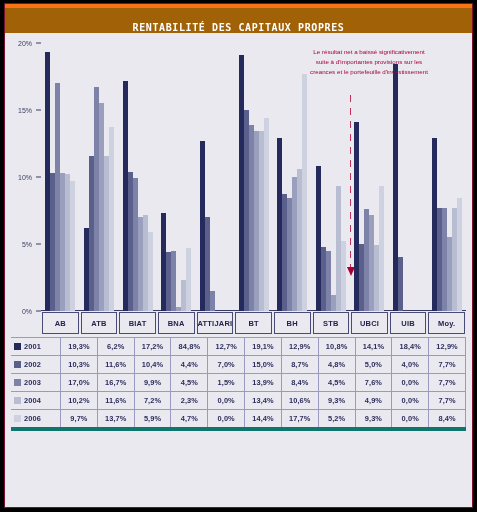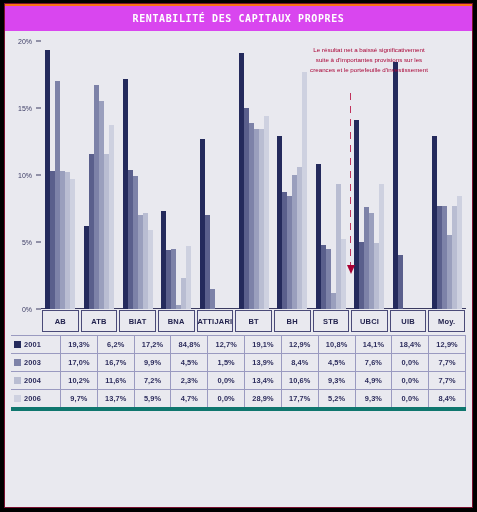--- a/index.html
+++ b/index.html
@@ -5,22 +5,22 @@
   html,body{margin:0;padding:0;background:#000;}
   body{width:477px;height:512px;overflow:hidden;
        font-family:"Liberation Sans","DejaVu Sans",sans-serif;}
 
   #frame{position:relative;width:477px;height:512px;box-sizing:border-box;
          background:#000;padding:3px 4px 4px 4px;}
   #sheet{position:relative;width:100%;height:100%;box-sizing:border-box;
          background:#e9e9ef;border:1px solid #7a1030;display:flex;flex-direction:column;}
 
   
-  #banner{height:25px;flex:0 0 25px;background:#d946ef;border-top:2px solid #f97316;
-          display:flex;align-items:center;justify-content:center;}
+  #banner{height:25px;flex:0 0 25px;background:#a16207;border-top:4px solid #f97316;
+          display:flex;align-items:flex-end;justify-content:center;}
   #banner-title{color:#ffffff;font-size:10px;font-weight:bold;letter-spacing:.6px;
                 font-family:"DejaVu Sans Mono","Liberation Mono",monospace;
                 transform:scaleY(1.05);}
 
   
   #plot-wrap{position:relative;flex:0 0 303px;height:303px;background:#e9e9ef;}
   #plot{position:absolute;left:36px;right:6px;top:10px;bottom:25px;}
   #yaxis{position:absolute;left:0;top:10px;bottom:25px;width:36px;}
   .ytick{position:absolute;right:2px;transform:translateY(-50%);
          font-size:7px;color:#3c3c64;white-space:nowrap;}
@@ -212,20 +212,34 @@
               <td>84,8%</td>
               <td>12,7%</td>
               <td>19,1%</td>
               <td>12,9%</td>
               <td>10,8%</td>
               <td>14,1%</td>
               <td>18,4%</td>
               <td>12,9%</td>
             </tr>
             <tr>
+              <td class="yr"><span class="sw" style="background: rgb(90, 95, 140);"></span><span>2002</span></td>
+              <td>10,3%</td>
+              <td>11,6%</td>
+              <td>10,4%</td>
+              <td>4,4%</td>
+              <td>7,0%</td>
+              <td>15,0%</td>
+              <td>8,7%</td>
+              <td>4,8%</td>
+              <td>5,0%</td>
+              <td>4,0%</td>
+              <td>7,7%</td>
+            </tr>
+            <tr>
               <td class="yr"><span class="sw" style="background: rgb(125, 130, 168);"></span><span>2003</span></td>
               <td>17,0%</td>
               <td>16,7%</td>
               <td>9,9%</td>
               <td>4,5%</td>
               <td>1,5%</td>
               <td>13,9%</td>
               <td>8,4%</td>
               <td>4,5%</td>
               <td>7,6%</td>
@@ -246,21 +260,21 @@
               <td>0,0%</td>
               <td>7,7%</td>
             </tr>
             <tr>
               <td class="yr"><span class="sw" style="background: rgb(206, 209, 224);"></span><span>2006</span></td>
               <td>9,7%</td>
               <td>13,7%</td>
               <td>5,9%</td>
               <td>4,7%</td>
               <td>0,0%</td>
-              <td>28,9%</td>
+              <td>14,4%</td>
               <td>17,7%</td>
               <td>5,2%</td>
               <td>9,3%</td>
               <td>0,0%</td>
               <td>8,4%</td>
             </tr>
           </tbody>
       </table>
     </div>
 

